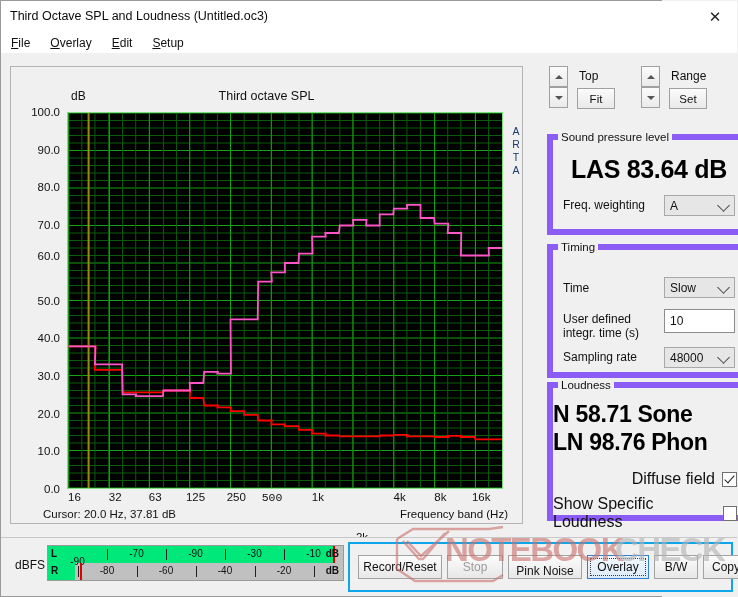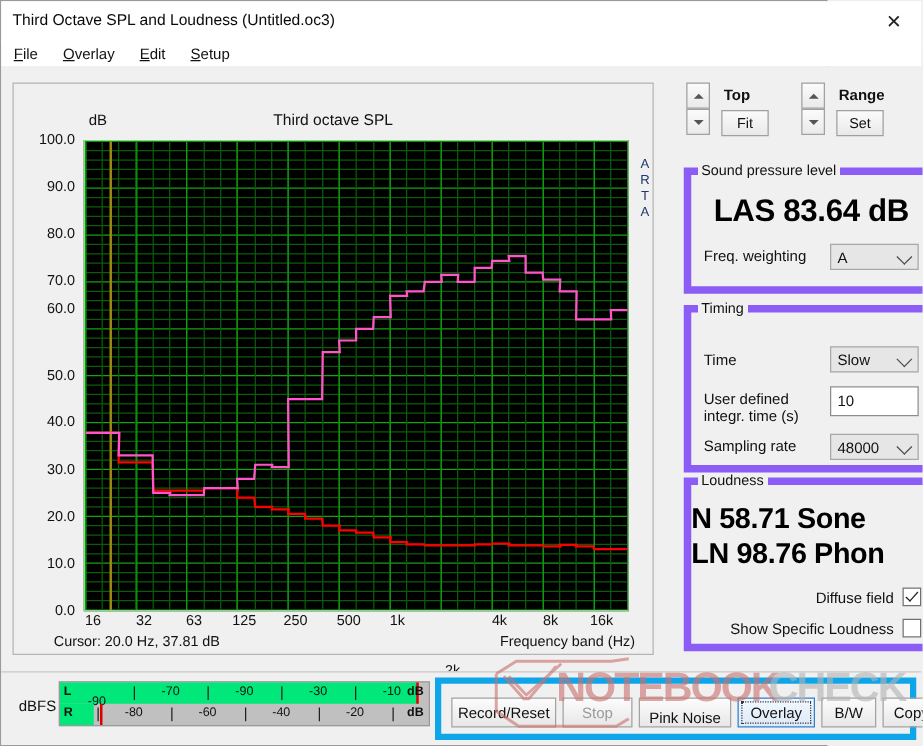--- a/index.html
+++ b/index.html
@@ -47,21 +47,21 @@
 
   .spin-row{position:absolute;left:18px;top:5px;width:182px;height:44px;}
   .spinner{position:absolute;width:19px;height:42px;}
   .spin-b{position:absolute;left:0;width:19px;height:21px;background:linear-gradient(#fbfbfb,#eaeaea);border:1px solid #a0a0a0;box-sizing:border-box;
            display:flex;align-items:center;justify-content:center;cursor:pointer;}
   .spin-b.up{top:0;}
   .spin-b.dn{top:21px;}
   .tri{width:0;height:0;border-left:4px solid transparent;border-right:4px solid transparent;}
   .tri.up{border-bottom:4px solid #555;}
   .tri.dn{border-top:4px solid #555;}
-  .spin-label{position:absolute;top:3px;font-size:12px;color:#111;font-weight:bold;}
+  .spin-label{position:absolute;top:3px;font-size:12px;color:#111;}
   .mini-btn{position:absolute;top:22px;width:38px;height:21px;background:linear-gradient(#fbfbfb,#e9e9e9);border:1px solid #a0a0a0;
             font-size:11.5px;color:#111;cursor:pointer;display:flex;align-items:center;justify-content:center;box-sizing:border-box;}
 
   fieldset.grp{position:absolute;margin:8px;padding:0;border:6px solid #8b5cf6;background:transparent;}
   fieldset.grp > legend{font-size:11.5px;color:#111;padding:0 3px;margin-left:5px;}
 
   .g-spl{left:8px;top:62px;width:192px;height:92px;}
   .big-spl{position:absolute;left:0;right:0;top:12px;text-align:center;font-size:25px;font-weight:bold;color:#000;letter-spacing:-0.3px;}
   .fw-label{position:absolute;left:10px;top:55px;font-size:12px;color:#111;}
   .sel{position:absolute;background:#e6e6e6;border:1px solid #a8a8a8;box-sizing:border-box;font-size:12px;color:#111;
@@ -78,41 +78,41 @@
   .ud-input{position:absolute;left:111px;top:56px;width:71px;height:24px;background:#fff;border:1px solid #8d8d8d;box-sizing:border-box;
             font-size:12px;color:#111;padding:0 0 0 5px;font-family:"Liberation Sans",sans-serif;}
   .sr-lbl{left:10px;top:97px;}
   .sr-sel{left:111px;top:94px;width:71px;height:21px;}
 
   .g-loud{left:8px;top:310px;width:192px;height:130px;}
   .big-loud{position:absolute;left:0;right:0;font-size:23px;font-weight:bold;color:#000;letter-spacing:-0.3px;}
   .loud1{top:10px;}
   .loud2{top:38px;}
   .cb-row{position:absolute;right:8px;display:flex;align-items:center;gap:7px;}
-  .cb-row .cb-lbl{font-size:12px;color:#111;}
+  .cb-row .cb-lbl{font-size:16px;color:#111;}
   .cbox{width:15px;height:15px;background:#fff;border:1px solid #707070;box-sizing:border-box;position:relative;cursor:pointer;}
   .cbox.checked::after{content:"";position:absolute;left:4px;top:0px;width:4px;height:9px;border-right:1.6px solid #222;border-bottom:1.6px solid #222;transform:rotate(42deg);}
   .cb-diffuse{top:79px;}
   .cb-specific{top:104px;}
 
   
   .bottom{position:absolute;left:0;top:536px;width:736px;height:59px;background:#f0f0f0;border-top:1px solid #c8c8c8;box-sizing:border-box;}
   .dbfs-lbl{position:absolute;left:14px;top:20px;font-size:12px;color:#111;}
   .meter{position:absolute;left:46px;top:7px;width:297px;height:36px;background:#c0c0c0;border:1px solid #9a9a9a;box-sizing:border-box;}
   .meter-row{position:absolute;left:0;width:295px;height:17px;}
   .meter-row.l{top:0;}
   .meter-row.r{top:17px;}
   .fill{position:absolute;left:0;top:0;height:17px;background:#00e87a;}
   .peak{position:absolute;top:0;width:2px;height:17px;background:#e00000;}
   .ch{position:absolute;left:3px;top:2px;font-size:10px;color:#111;font-weight:bold;}
   .unit{position:absolute;right:4px;top:2px;font-size:10px;color:#111;font-weight:bold;}
   .tk{position:absolute;top:2px;font-size:10px;color:#111;transform:translateX(-50%);white-space:nowrap;}
   .tick-m{position:absolute;top:3px;width:1px;height:11px;background:#222;}
 
-  .btnbar{position:absolute;left:347px;top:4px;width:385px;height:50px;background:#f0f0f0;border:5px solid #0ea5e9;box-sizing:border-box;}
+  .btnbar{position:absolute;left:347px;top:4px;width:385px;height:50px;background:#f0f0f0;border:2px solid #0ea5e9;box-sizing:border-box;}
   .btn{position:absolute;top:11px;height:24px;background:linear-gradient(#fcfcfc,#e7e7e7);border:1px solid #a2a2a2;box-sizing:border-box;
        font-size:12px;color:#111;display:flex;align-items:center;justify-content:center;cursor:pointer;}
   .btn.disabled{color:#9b9b9b;cursor:default;}
   .btn.focused{border:1.5px solid #2f7fd0;background:linear-gradient(#f2f8fe,#dceaf8);}
   .btn.focused .inner{position:absolute;left:2px;top:2px;right:2px;bottom:2px;border:1px dotted #3a3a3a;pointer-events:none;}
 
   
   .wm{position:absolute;left:392px;top:524px;width:346px;height:58px;pointer-events:none;opacity:.62;}
   .wm-note{position:absolute;left:52px;top:6px;font-size:33px;font-weight:bold;color:#c9736f;letter-spacing:-1.6px;font-family:"Liberation Sans",sans-serif;}
   .wm-check{position:absolute;left:222px;top:6px;font-size:33px;font-weight:bold;color:#b3b3b3;letter-spacing:-1.6px;font-family:"Liberation Sans",sans-serif;}
@@ -145,21 +145,21 @@
           <span>T</span>
           <span>A</span>
       </div>
       <div class="ylabels">
           <div class="ylabel" style="top: 377px;">0.0</div>
           <div class="ylabel" style="top: 339.3px;">10.0</div>
           <div class="ylabel" style="top: 301.6px;">20.0</div>
           <div class="ylabel" style="top: 263.9px;">30.0</div>
           <div class="ylabel" style="top: 226.2px;">40.0</div>
           <div class="ylabel" style="top: 188.5px;">50.0</div>
-          <div class="ylabel" style="top: 135px; padding-left: 18px;">60.0</div>
+          <div class="ylabel" style="top: 144px; padding-left: 18px;">60.0</div>
           <div class="ylabel" style="top: 113.1px;">70.0</div>
           <div class="ylabel" style="top: 75.4px;">80.0</div>
           <div class="ylabel" style="top: 37.7px;">90.0</div>
           <div class="ylabel" style="top: 0px;">100.0</div>
         </div>
       <div class="plot-wrap">
         <div class="plot-area">
           <svg class="plot-svg" id="plot-svg" width="434" height="375" viewBox="0 0 434 375">
               <line x1="0" x2="434" y1="375" y2="375" stroke="#13a313" stroke-width="1"></line>
               <line x1="0" x2="434" y1="367.5" y2="367.5" stroke="#0a5c0a" stroke-width="1"></line>
@@ -260,21 +260,21 @@
               <path d="M0.6,233.3 L14.2,233.3 L13.8,233.3 L27.4,233.3 L26.9,251.3 L40.5,251.3 L40.5,251.3 L54.1,251.3 L54.6,281.3 L68.2,281.3 L67.7,283.1 L81.3,283.1 L81.3,283.1 L95.0,283.1 L95.4,277.5 L109.0,277.5 L108.6,277.5 L122.2,277.5 L121.7,270.0 L135.3,270.0 L136.2,258.8 L149.8,258.8 L149.4,260.6 L163.0,260.6 L162.5,206.3 L176.1,206.3 L176.1,206.3 L189.7,206.3 L190.2,168.7 L203.8,168.7 L203.3,159.4 L216.9,159.4 L216.9,150.0 L230.5,150.0 L231.0,140.6 L244.6,140.6 L244.1,123.7 L257.7,123.7 L257.3,120.0 L270.9,120.0 L271.8,112.5 L285.4,112.5 L285.0,106.9 L298.6,106.9 L298.1,112.5 L311.7,112.5 L311.7,101.3 L325.3,101.3 L325.8,95.6 L339.4,95.6 L338.9,91.9 L352.5,91.9 L352.5,105.0 L366.1,105.0 L366.6,110.6 L380.2,110.6 L379.7,120.0 L393.3,120.0 L392.9,142.5 L406.5,142.5 L407.4,142.5 L421.0,142.5 L420.6,135.0 L434.2,135.0" fill="none" stroke="#ff55c8" stroke-width="1.8" stroke-linejoin="miter"></path>
             </svg>
         </div>
       </div>
       <div class="xlabels">
           <div class="xlabel" style="left: 7.44399px;">16</div>
           <div class="xlabel" style="left: 48.2605px;">32</div>
           <div class="xlabel" style="left: 88.1497px;">63</div>
           <div class="xlabel" style="left: 128.497px;">125</div>
           <div class="xlabel" style="left: 169.314px;">250</div>
-          <div class="xlabel" style="left: 212px;">500</div>
+          <div class="xlabel" style="left: 205px; font-family: Liberation Mono, monospace;">500</div>
           <div class="xlabel" style="left: 250.947px;">1k</div>
           <div class="xlabel" style="left: 295px; margin-top: 40px;">2k</div>
           <div class="xlabel" style="left: 332.58px;">4k</div>
           <div class="xlabel" style="left: 373.396px;">8k</div>
           <div class="xlabel" style="left: 414.213px;">16k</div>
         </div>
       <div class="cursor-txt">Cursor:   20.0 Hz, 37.81 dB</div>
       <div class="xaxis-title">Frequency band (Hz)</div>
     </div>
 

